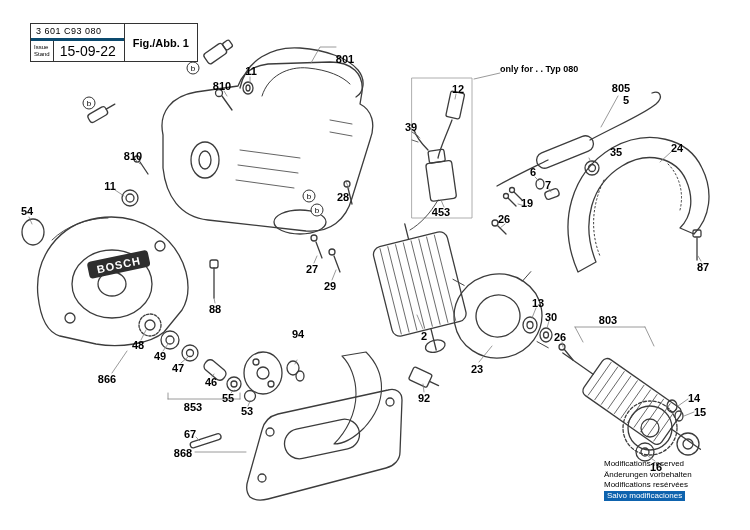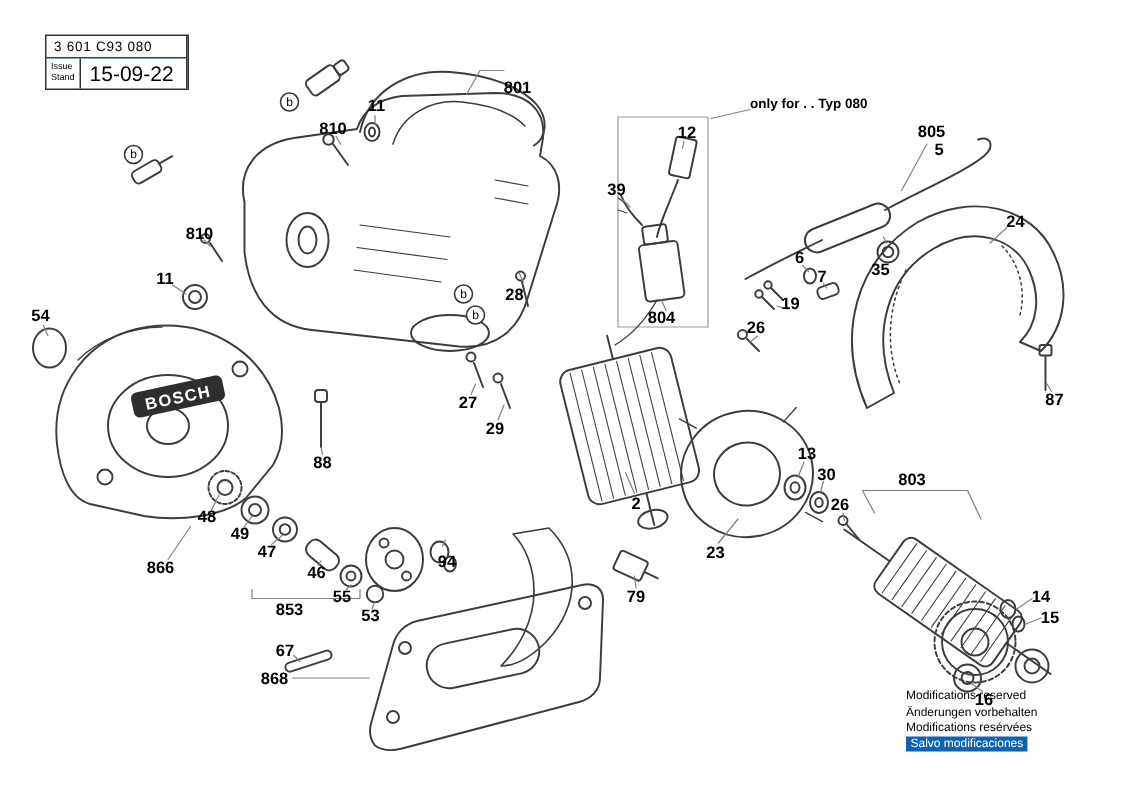--- a/index.html
+++ b/index.html
@@ -8,21 +8,21 @@
     font-family:"Liberation Sans", sans-serif;color:#000;
   }
   .canvas{position:absolute;inset:0;}
   svg{position:absolute;left:0;top:0;}
 
   
   .title-block{
     position:absolute;left:30px;top:23px;display:flex;border:1px solid #333;background:#fff;z-index:5;
   }
   .tb-left{display:flex;flex-direction:column;border-right:1px solid #333;}
-  .tb-partnum{font-size:9px;padding:2px 6px 2px 5px;border-bottom:1px solid #0c4a6e;white-space:nowrap;letter-spacing:.5px;}
+  .tb-partnum{font-size:9px;padding:2px 6px 2px 5px;border-bottom:3px solid #0c4a6e;white-space:nowrap;letter-spacing:.5px;}
   .tb-row2{display:flex;align-items:stretch;}
   .tb-issue{font-size:6px;line-height:7px;padding:1px 3px;border-right:1px solid #333;display:flex;flex-direction:column;justify-content:center;}
   .tb-date{font-size:14px;padding:2px 8px 2px 6px;display:flex;align-items:center;white-space:nowrap;}
   .tb-fig{font-size:11px;font-weight:bold;padding:2px 8px;display:flex;align-items:center;white-space:nowrap;}
 
   
   .typ-note{position:absolute;left:500px;top:64px;font-size:9px;font-weight:bold;white-space:nowrap;z-index:5;}
 
   
   #labels-layer{position:absolute;inset:0;z-index:4;}
@@ -273,26 +273,26 @@
       <span class="part-label" style="left: 222px; top: 86px;">810</span>
       <span class="part-label" style="left: 251px; top: 71px;">11</span>
       <span class="part-label circled" style="left: 89px; top: 103px;">b</span>
       <span class="part-label" style="left: 133px; top: 156px;">810</span>
       <span class="part-label" style="left: 110px; top: 186px;">11</span>
       <span class="part-label" style="left: 458px; top: 89px;">12</span>
       <span class="part-label" style="left: 411px; top: 127px;">39</span>
       <span class="part-label" style="left: 621px; top: 88px;">805</span>
       <span class="part-label" style="left: 626px; top: 100px;">5</span>
       <span class="part-label" style="left: 677px; top: 148px;">24</span>
-      <span class="part-label" style="left: 587px; top: 152px; margin-top: 28px;">35</span>
+      <span class="part-label" style="left: 616px; top: 152px;">35</span>
       <span class="part-label" style="left: 533px; top: 172px;">6</span>
       <span class="part-label" style="left: 548px; top: 185px;">7</span>
       <span class="part-label" style="left: 527px; top: 203px;">19</span>
       <span class="part-label" style="left: 504px; top: 219px;">26</span>
-      <span class="part-label" style="left: 441px; top: 212px;">804</span>
+      <span class="part-label" style="left: 441px; top: 212px;">453</span>
       <span class="part-label" style="left: 343px; top: 177px; margin-top: 20px;">28</span>
       <span class="part-label circled" style="left: 309px; top: 196px;">b</span>
       <span class="part-label circled" style="left: 317px; top: 210px;">b</span>
       <span class="part-label" style="left: 27px; top: 211px;">54</span>
       <span class="part-label" style="left: 312px; top: 269px;">27</span>
       <span class="part-label" style="left: 330px; top: 286px;">29</span>
       <span class="part-label" style="left: 215px; top: 309px;">88</span>
       <span class="part-label" style="left: 424px; top: 336px;">2</span>
       <span class="part-label" style="left: 477px; top: 369px;">23</span>
       <span class="part-label" style="left: 538px; top: 303px;">13</span>
@@ -301,40 +301,41 @@
       <span class="part-label" style="left: 608px; top: 320px;">803</span>
       <span class="part-label" style="left: 703px; top: 267px;">87</span>
       <span class="part-label" style="left: 107px; top: 379px;">866</span>
       <span class="part-label" style="left: 138px; top: 345px; text-align: right;">48</span>
       <span class="part-label" style="left: 160px; top: 356px;">49</span>
       <span class="part-label" style="left: 178px; top: 368px;">47</span>
       <span class="part-label" style="left: 211px; top: 382px;">46</span>
       <span class="part-label" style="left: 193px; top: 407px;">853</span>
       <span class="part-label" style="left: 228px; top: 398px;">55</span>
       <span class="part-label" style="left: 247px; top: 411px;">53</span>
-      <span class="part-label" style="left: 298px; top: 375px; text-align: center;">94</span>
-      <span class="part-label" style="left: 424px; top: 398px;">79</span>
+      <span class="part-label" style="left: 298px; top: 334px; text-align: center;">94</span>
+      <span class="part-label" style="left: 424px; top: 398px;">92</span>
       <span class="part-label" style="left: 694px; top: 398px;">14</span>
       <span class="part-label" style="left: 700px; top: 412px;">15</span>
       <span class="part-label" style="left: 190px; top: 434px;">67</span>
       <span class="part-label" style="left: 183px; top: 453px;">868</span>
       <span class="part-label" style="left: 656px; top: 467px;">16</span>
     </div>
 
   <div class="title-block">
     <div class="tb-left">
       <div class="tb-partnum">3 601 C93 080</div>
       <div class="tb-row2">
         <div class="tb-issue">
           <span>Issue</span>
           <span>Stand</span>
         </div>
         <div class="tb-date">15-09-22</div>
       </div>
     </div>
+    <div class="tb-fig">Fig./Abb. 1</div>
   </div>
 
   <div class="typ-note">only for . . Typ 080</div>
 
   <div class="footer">
     <span class="footer-line">Modifications reserved</span>
     <span class="footer-line">Änderungen vorbehalten</span>
     <span class="footer-line">Modifications resérvées</span>
     <span class="footer-line hl">Salvo modificaciones</span>
   </div>

